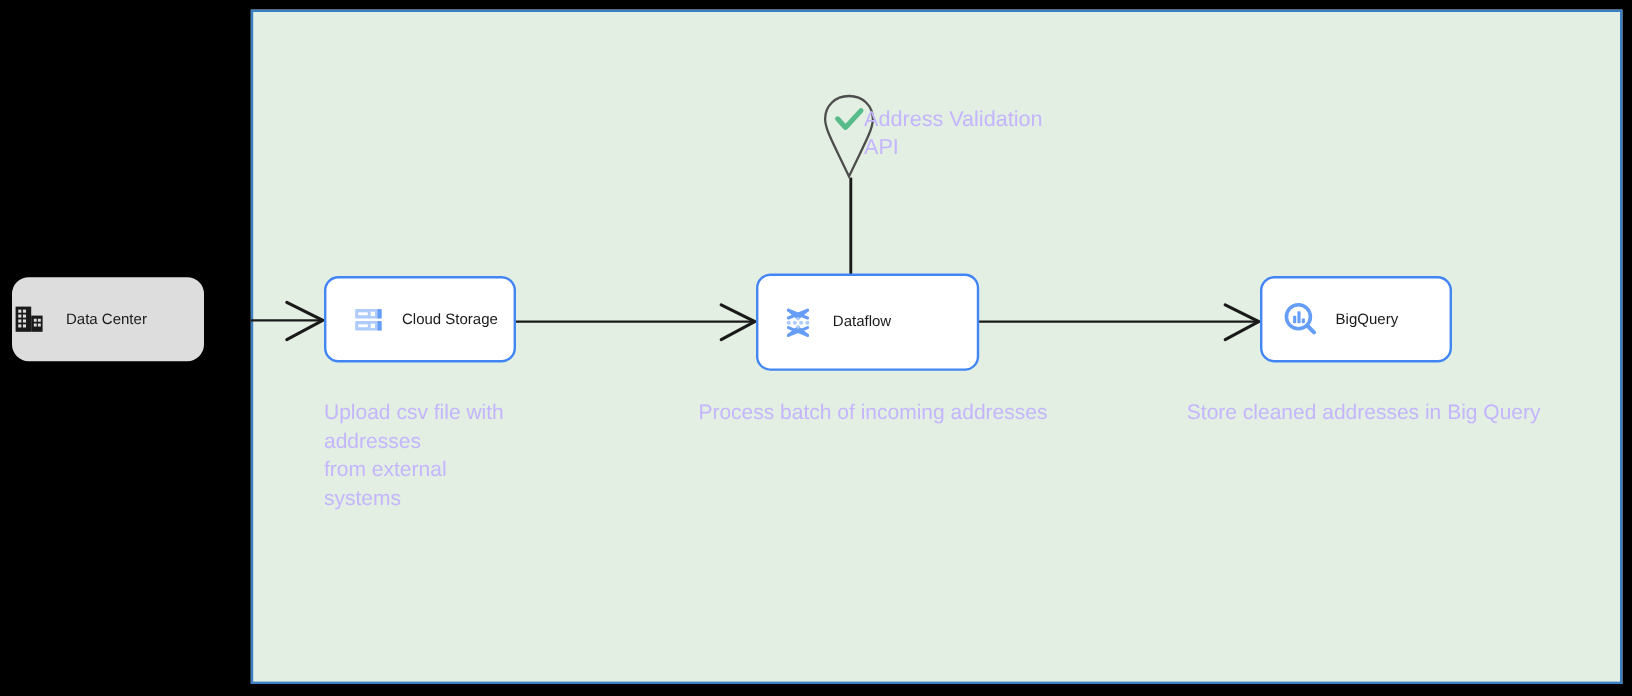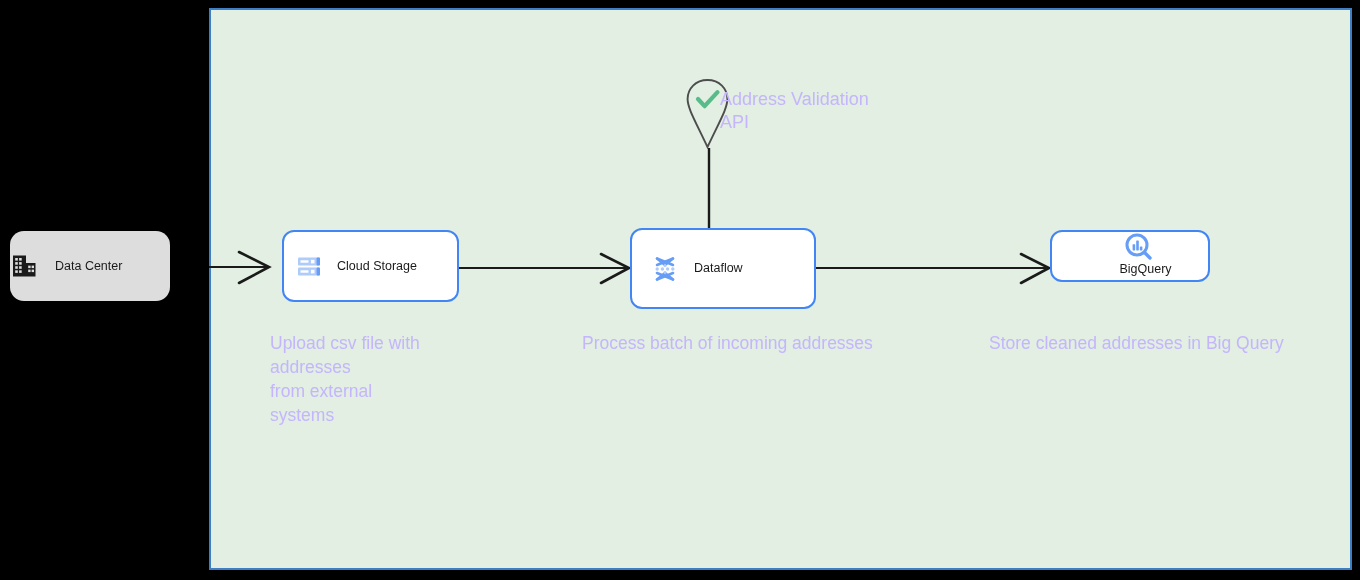--- a/index.html
+++ b/index.html
@@ -58,35 +58,34 @@
     justify-content: center;
   }
 
   
   #node-datacenter {
     left: 10px;  top: 231px;  width: 160px; height: 70px;
   }
   #node-datacenter .node-label { margin-left: 17px; }
 
   #node-cloudstorage {
-    left: 282px; top: 230px; width: 177px; height: 72px;
-    padding-left: 11px;
+    left: 270px; top: 230px; width: 160px; height: 72px;
+    padding-left: 21px;
   }
   #node-cloudstorage .node-label { margin-left: 14px; }
 
   #node-dataflow {
     left: 630px; top: 228px; width: 186px; height: 81px;
     padding-left: 18px;
   }
   #node-dataflow .node-label { margin-left: 14px; }
 
   #node-bigquery {
-    left: 1050px; top: 230px; width: 160px; height: 52px;
+    left: 1050px; top: 230px; width: 160px; height: 72px;
     padding-left: 17px;
-    flex-direction: column;
   }
   #node-bigquery .node-label { margin-left: 14px; }
 
   
   #marker-address-validation {
     position: absolute;
     left: 685px;
     top: 78px;
     width: 45px;
     height: 72px;

